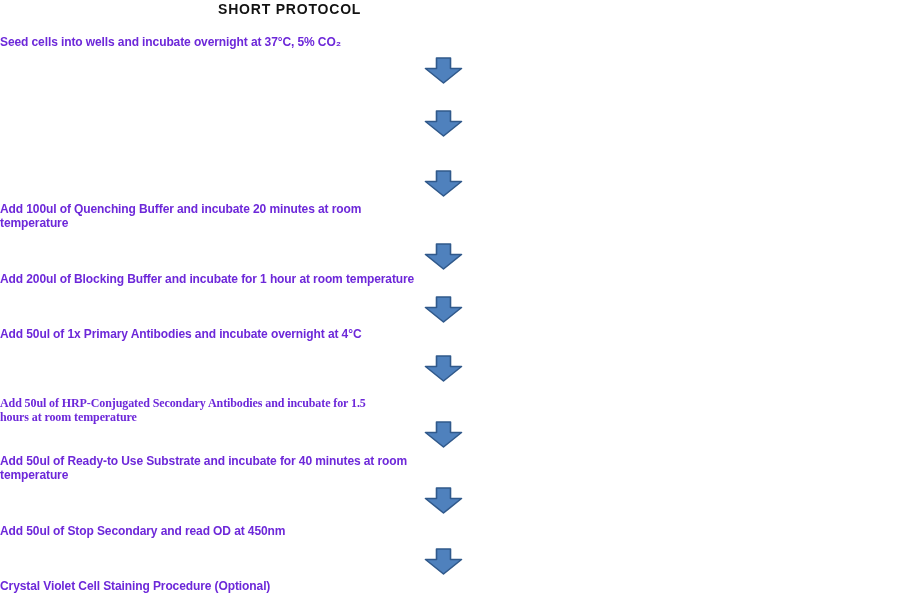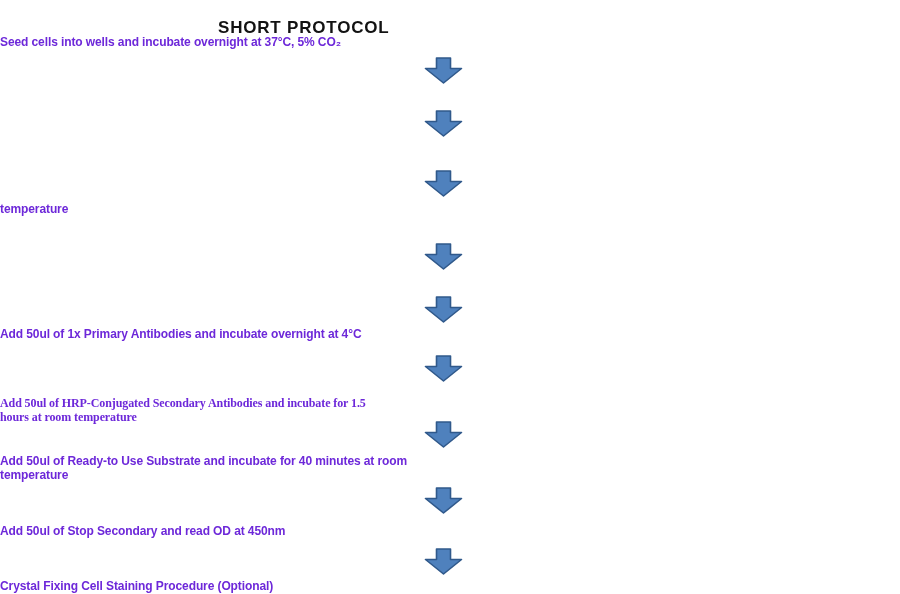--- a/index.html
+++ b/index.html
@@ -12,23 +12,23 @@
     width: 900px;
     height: 594px;
     background: #ffffff;
     overflow: hidden;
     font-family: "Liberation Sans", "DejaVu Sans", sans-serif;
     color: #121212;
   }
   .title {
     position: absolute;
     left: 218px;
-    top: 18px;
+    top: 1px;
     margin: 0;
-    font-size: 17px;
+    font-size: 14px;
     font-weight: bold;
     letter-spacing: 0.8px;
     color: #121212;
     white-space: nowrap;
   }
   .step {
     position: absolute;
     left: 0;
     width: 883px;
     text-align: left;
@@ -79,27 +79,31 @@
   <svg class="arrow" id="a2" viewBox="0 0 39 27">
     <path d="M12.5 1 L26.5 1 L26.5 11.5 L37.5 11.5 L19.5 26 L1.5 11.5 L12.5 11.5 Z" stroke-width="1.6" stroke-linejoin="round" fill="#4f81bd" stroke="#30598b"></path>
   </svg>
 
 
   <svg class="arrow" id="a3" viewBox="0 0 39 27">
     <path d="M12.5 1 L26.5 1 L26.5 11.5 L37.5 11.5 L19.5 26 L1.5 11.5 L12.5 11.5 Z" stroke-width="1.6" stroke-linejoin="round" fill="#4f81bd" stroke="#30598b"></path>
   </svg>
 
   <div class="step" id="s4">
+    <div class="line">Add 100ul of Quenching Buffer and incubate 20 minutes at room</div>
     <div class="line">temperature</div>
   </div>
 
   <svg class="arrow" id="a4" viewBox="0 0 39 27">
     <path d="M12.5 1 L26.5 1 L26.5 11.5 L37.5 11.5 L19.5 26 L1.5 11.5 L12.5 11.5 Z" stroke-width="1.6" stroke-linejoin="round" fill="#4f81bd" stroke="#30598b"></path>
   </svg>
 
+  <div class="step" id="s5">
+    <div class="line">Add 200ul of Blocking Buffer and incubate for 1 hour at room temperature</div>
+  </div>
 
   <svg class="arrow" id="a5" viewBox="0 0 39 27">
     <path d="M12.5 1 L26.5 1 L26.5 11.5 L37.5 11.5 L19.5 26 L1.5 11.5 L12.5 11.5 Z" stroke-width="1.6" stroke-linejoin="round" fill="#4f81bd" stroke="#30598b"></path>
   </svg>
 
   <div class="step" id="s6">
     <div class="line">Add 50ul of 1x Primary Antibodies and incubate overnight at 4°C</div>
   </div>
 
   <svg class="arrow" id="a6" viewBox="0 0 39 27">
@@ -126,16 +130,16 @@
 
   <div class="step" id="s9">
     <div class="line">Add 50ul of Stop Secondary and read OD at 450nm</div>
   </div>
 
   <svg class="arrow" id="a9" viewBox="0 0 39 27">
     <path d="M12.5 1 L26.5 1 L26.5 11.5 L37.5 11.5 L19.5 26 L1.5 11.5 L12.5 11.5 Z" stroke-width="1.6" stroke-linejoin="round" fill="#4f81bd" stroke="#30598b"></path>
   </svg>
 
   <div class="step" id="s10">
-    <div class="line">Crystal Fixing Cell Staining Procedure (Optional)</div>
+    <div class="line">Crystal Violet Cell Staining Procedure (Optional)</div>
   </div>
 
 </div>
 
 </body></html>

